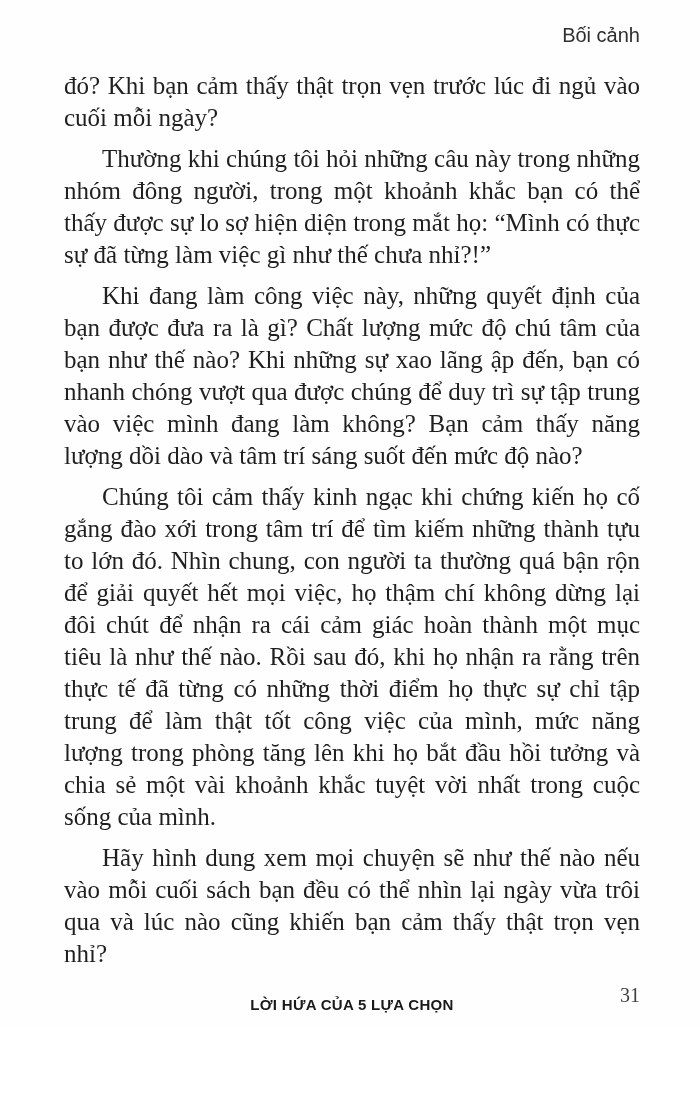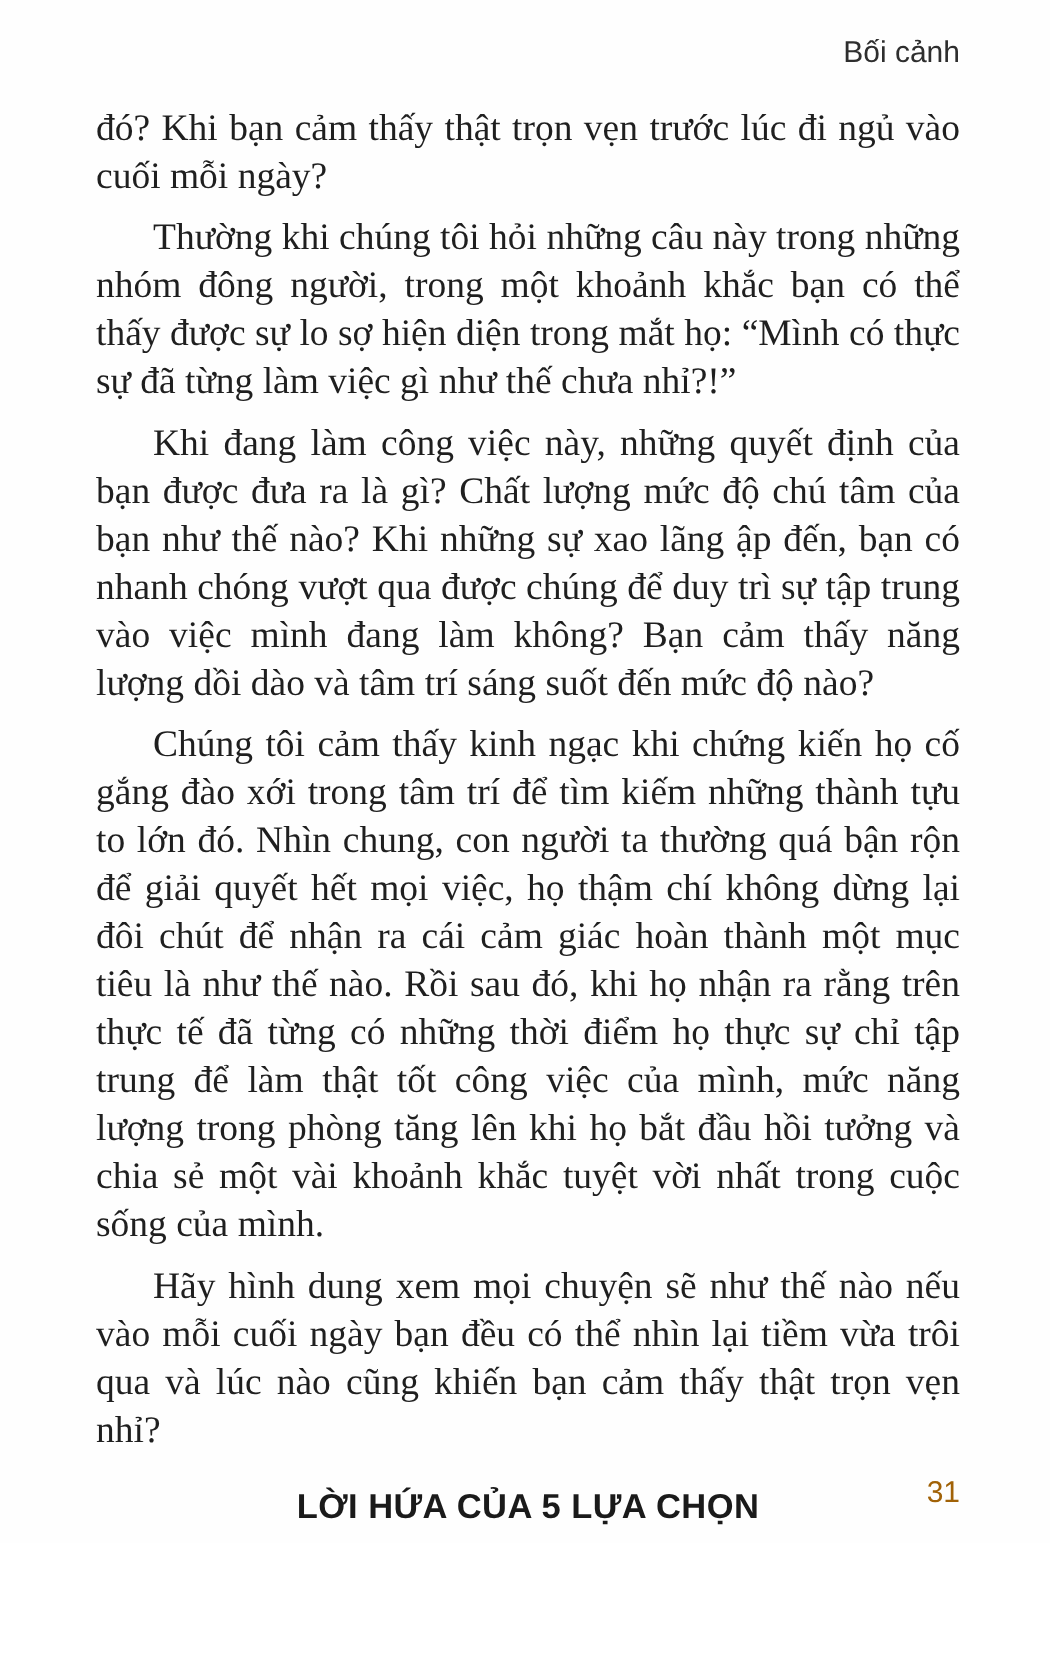--- a/index.html
+++ b/index.html
@@ -40,55 +40,55 @@
     text-justify: inter-word;
   }
   .body-text p.indent {
     text-indent: 38px;
   }
   .section-heading {
     margin: 17px 0 21px 0;
     text-align: center;
     font-family: "Liberation Sans", "DejaVu Sans", sans-serif;
     font-weight: bold;
-    font-size: 23px;
+    font-size: 15px;
     line-height: 35px;
     color: #1a1a1a;
     letter-spacing: 0.3px;
   }
   .section-heading .h-line {
     display: block;
   }
   .page-number {
     position: absolute;
     right: 60px;
     bottom: 22px;
-    font-family: Liberation Sans, sans-serif;
+    font-family: Liberation Serif, serif;
     font-size: 20px;
-    color: #a16207;
+    color: #404040;
   }
 </style>
 </head>
 <body>
 
 <div class="page">
 
   <div class="running-header">Bối cảnh</div>
 
   <div class="body-text">
 
     <p>đó? Khi bạn cảm thấy thật trọn vẹn trước lúc đi ngủ vào cuối mỗi ngày?</p>
 
     <p class="indent">Thường khi chúng tôi hỏi những câu này trong những nhóm đông người, trong một khoảnh khắc bạn có thể thấy được sự lo sợ hiện diện trong mắt họ: “Mình có thực sự đã từng làm việc gì như thế chưa nhỉ?!”</p>
 
     <p class="indent">Khi đang làm công việc này, những quyết định của bạn được đưa ra là gì? Chất lượng mức độ chú tâm của bạn như thế nào? Khi những sự xao lãng ập đến, bạn có nhanh chóng vượt qua được chúng để duy trì sự tập trung vào việc mình đang làm không? Bạn cảm thấy năng lượng dồi dào và tâm trí sáng suốt đến mức độ nào?</p>
 
     <p class="indent">Chúng tôi cảm thấy kinh ngạc khi chứng kiến họ cố gắng đào xới trong tâm trí để tìm kiếm những thành tựu to lớn đó. Nhìn chung, con người ta thường quá bận rộn để giải quyết hết mọi việc, họ thậm chí không dừng lại đôi chút để nhận ra cái cảm giác hoàn thành một mục tiêu là như thế nào. Rồi sau đó, khi họ nhận ra rằng trên thực tế đã từng có những thời điểm họ thực sự chỉ tập trung để làm thật tốt công việc của mình, mức năng lượng trong phòng tăng lên khi họ bắt đầu hồi tưởng và chia sẻ một vài khoảnh khắc tuyệt vời nhất trong cuộc sống của mình.</p>
 
-    <p class="indent">Hãy hình dung xem mọi chuyện sẽ như thế nào nếu vào mỗi cuối ngày bạn đều có thể nhìn lại tiềm vừa trôi qua và lúc nào cũng khiến bạn cảm thấy thật trọn vẹn nhỉ?</p>
+    <p class="indent">Hãy hình dung xem mọi chuyện sẽ như thế nào nếu vào mỗi cuối sách bạn đều có thể nhìn lại ngày vừa trôi qua và lúc nào cũng khiến bạn cảm thấy thật trọn vẹn nhỉ?</p>
 
     <h2 class="section-heading">
       <span class="h-line">LỜI HỨA CỦA 5 LỰA CHỌN</span>
     </h2>
 
 
   </div>
 
   <div class="page-number">31</div>
 

